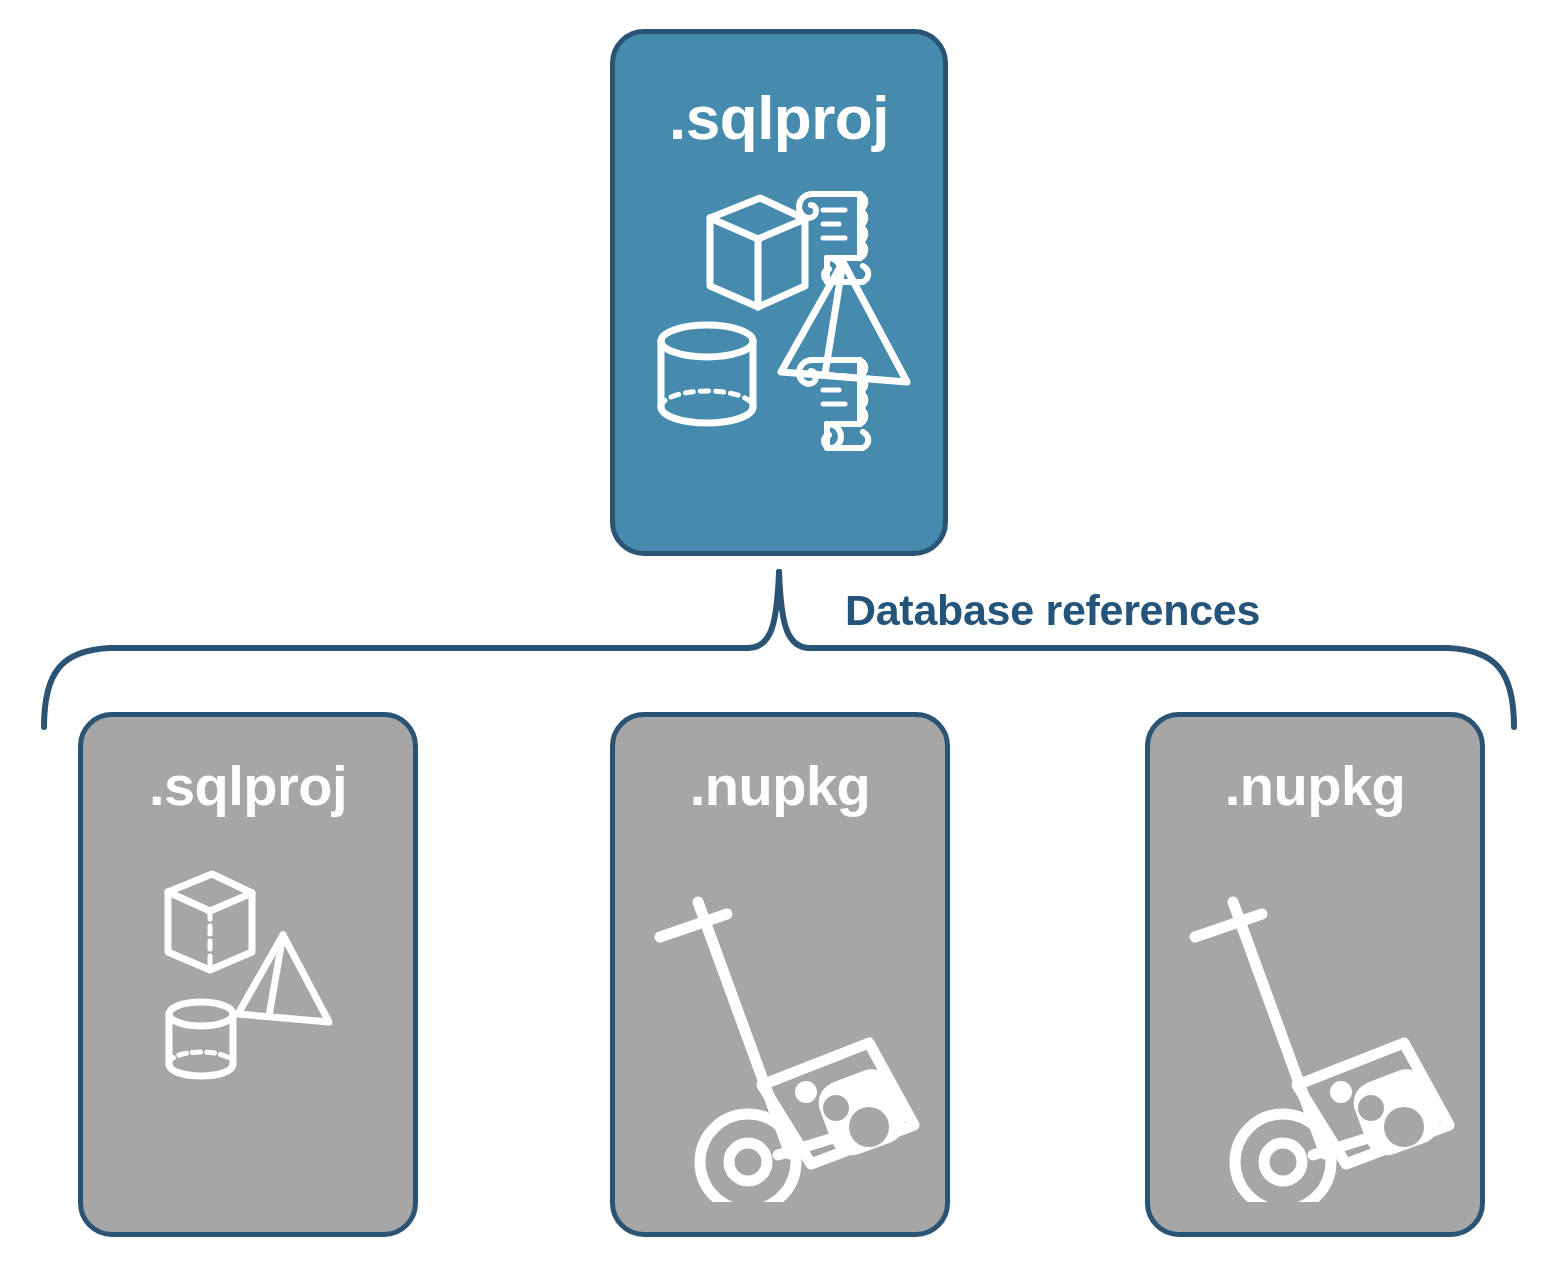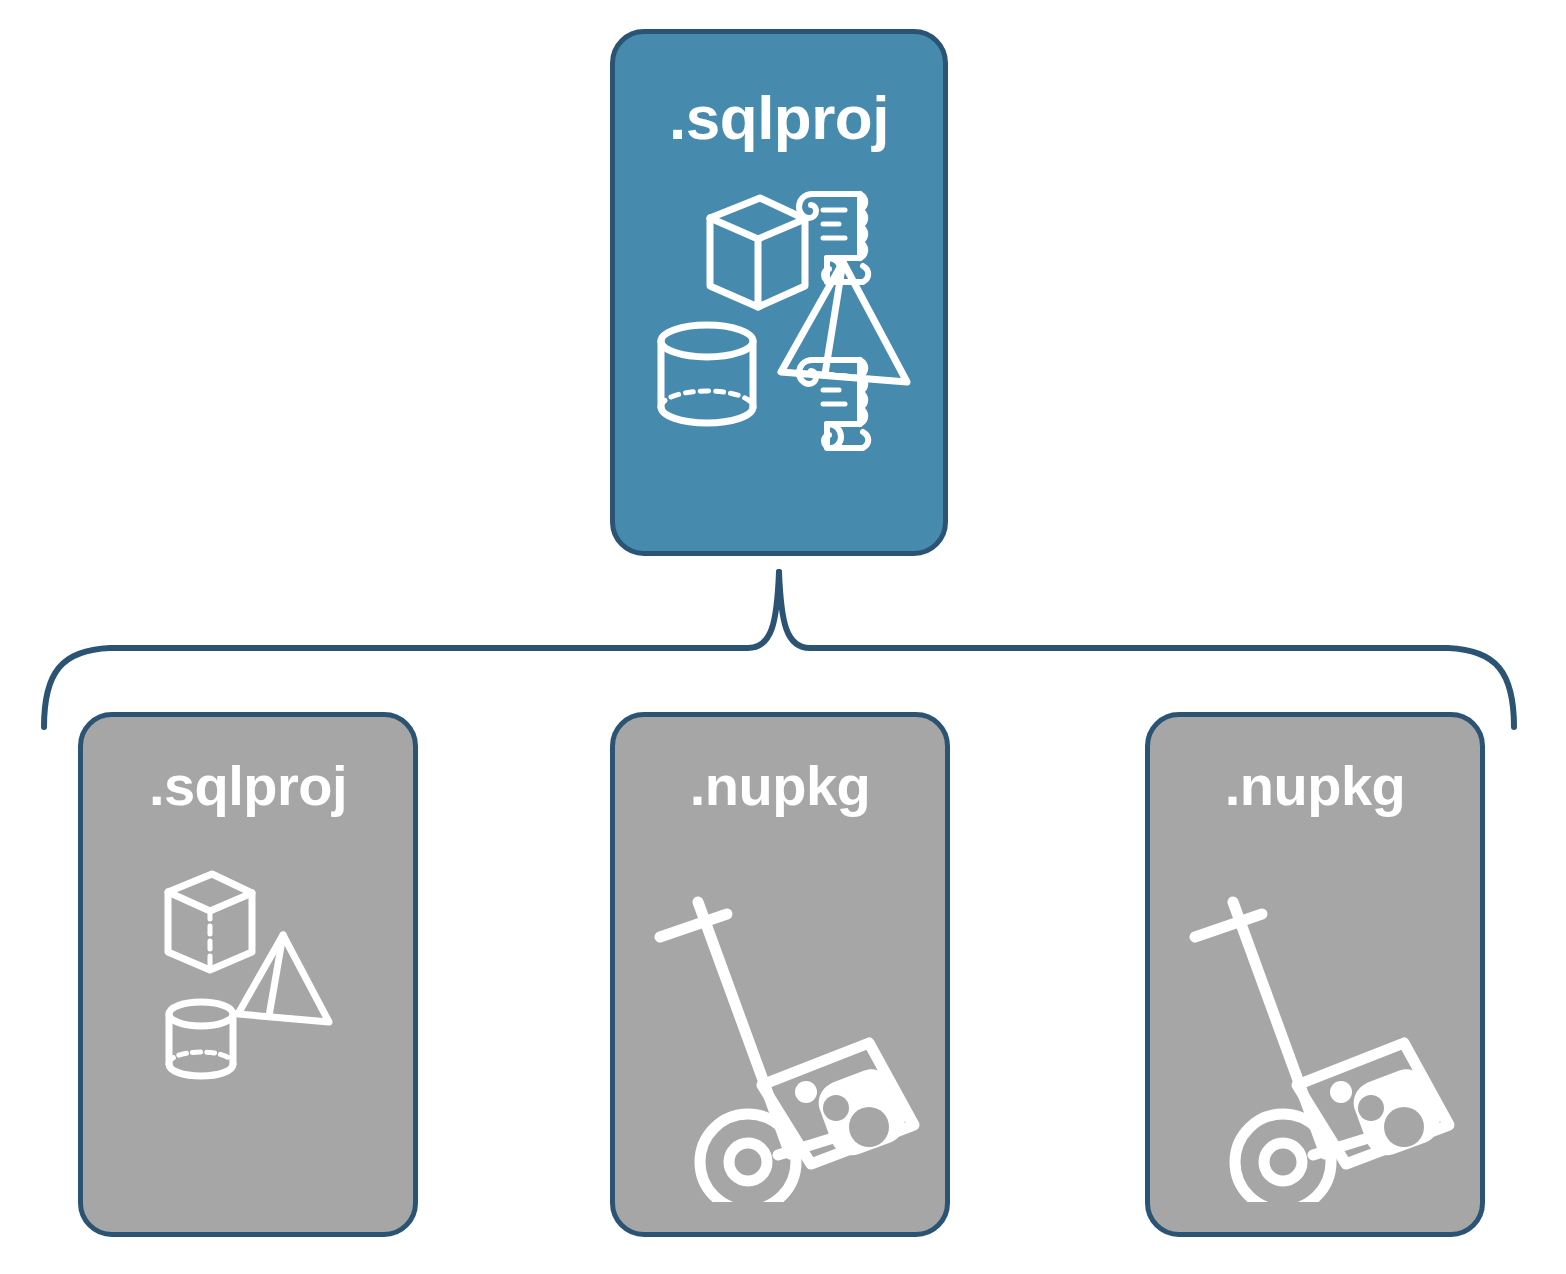--- a/index.html
+++ b/index.html
@@ -158,20 +158,21 @@
                  C44 672 62 650 110 648
                  L748 648
                  C772 648 777 622 779 572"></path>
 
         <path d="M779 572
                  C781 622 786 648 810 648
                  L1448 648
                  C1496 650 1514 672 1514 727"></path>
       </g>
     </svg>
+    <div class="bracket-label">Database references</div>
   </div>
 
   <div class="node secondary" id="node-child-0" style="left:78px; top:712px; width:340px; height:525px;">
     <div class="node-title">.sqlproj</div>
     <div class="node-art">
       <svg viewBox="0 0 340 360" width="340" height="360" xmlns="http://www.w3.org/2000/svg">
 
         <g fill="none" stroke="#ffffff" stroke-width="7" stroke-linejoin="round" stroke-linecap="round">
           <path d="M85 50 L129 32 L169 51 L169 110 L127 128 L85 110 Z"></path>
           <path d="M85 50 L127 69 L169 51"></path>

